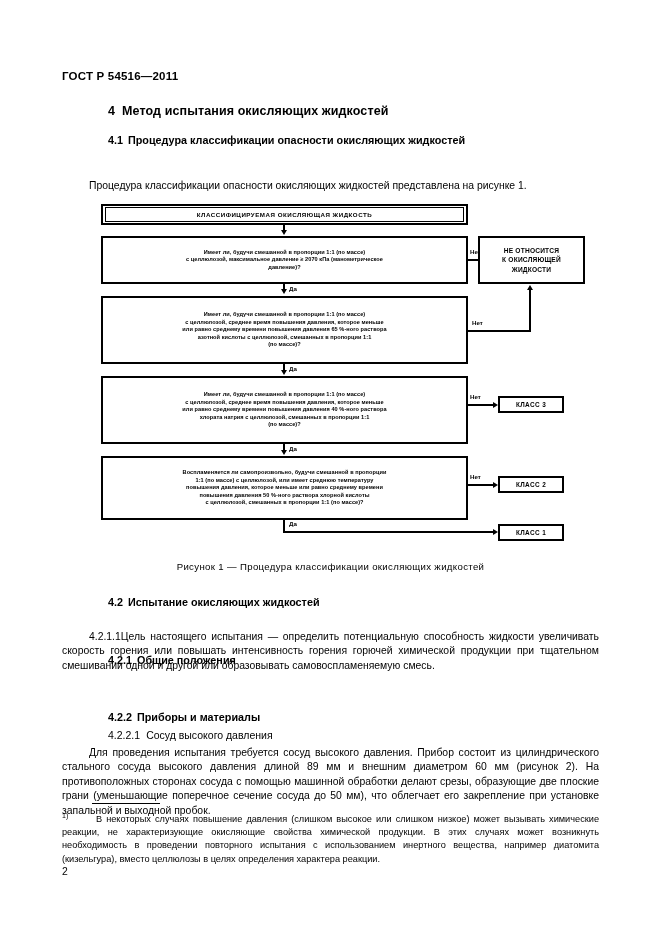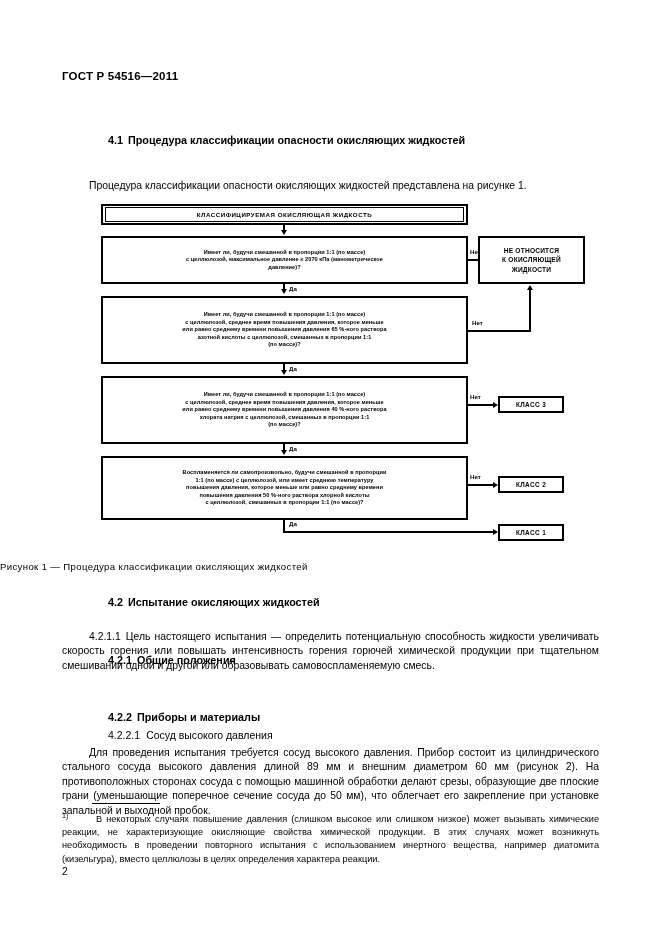--- a/index.html
+++ b/index.html
@@ -73,41 +73,41 @@
   .para {
     position: absolute;
     left: 62px;
     width: 537px;
     font-size: 10.4px;
     line-height: 14.4px;
     text-align: justify;
     text-justify: inter-word;
   }
   .para .ind { display: inline-block; width: 27px; }
-  .para .num { margin-right: 5px; }
+  .para .num { }
 
   .p-411 { top: 142px; }
   .p-412 { top: 171px; }
   .p-4211 { top: 622px; }
   .p-4212 { top: 666px; }
   .p-4221 { top: 738px; }
 
   sup.fn {
     font-size: 7.4px;
     vertical-align: super;
     line-height: 0;
   }
 
   
   .fig-caption {
     position: absolute;
     left: 0;
     top: 553px;
     width: 661px;
-    text-align: left;
+    text-align: center;
     font-size: 9.6px;
     letter-spacing: 0.35px;
   }
 
   
   .footnote-rule {
     position: absolute;
     left: 92px;
     top: 795px;
     width: 68px;
@@ -241,20 +241,23 @@
     white-space: nowrap;
   }
 </style>
 </head>
 <body>
 
 <div class="page">
 
   <div class="running-head">ГОСТ Р 54516—2011</div>
 
+  <div class="h1">
+    <span class="num">4</span><span>Метод испытания окисляющих жидкостей</span>
+  </div>
 
   <div class="h2 h2-41">
     <span class="num">4.1</span><span>Процедура классификации опасности окисляющих жидкостей</span>
   </div>
 
 
   <div class="para p-412"><span class="ind"></span><span>Процедура классификации опасности окисляющих жидкостей представлена на рисунке 1.</span></div>
 
   <div class="flow">
 

